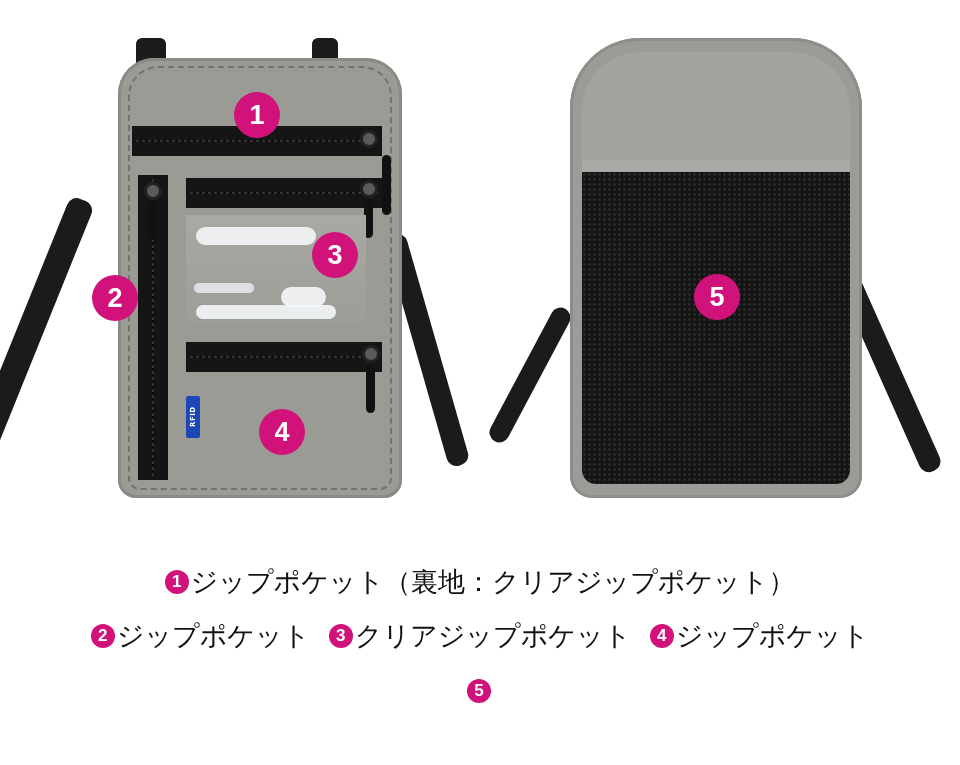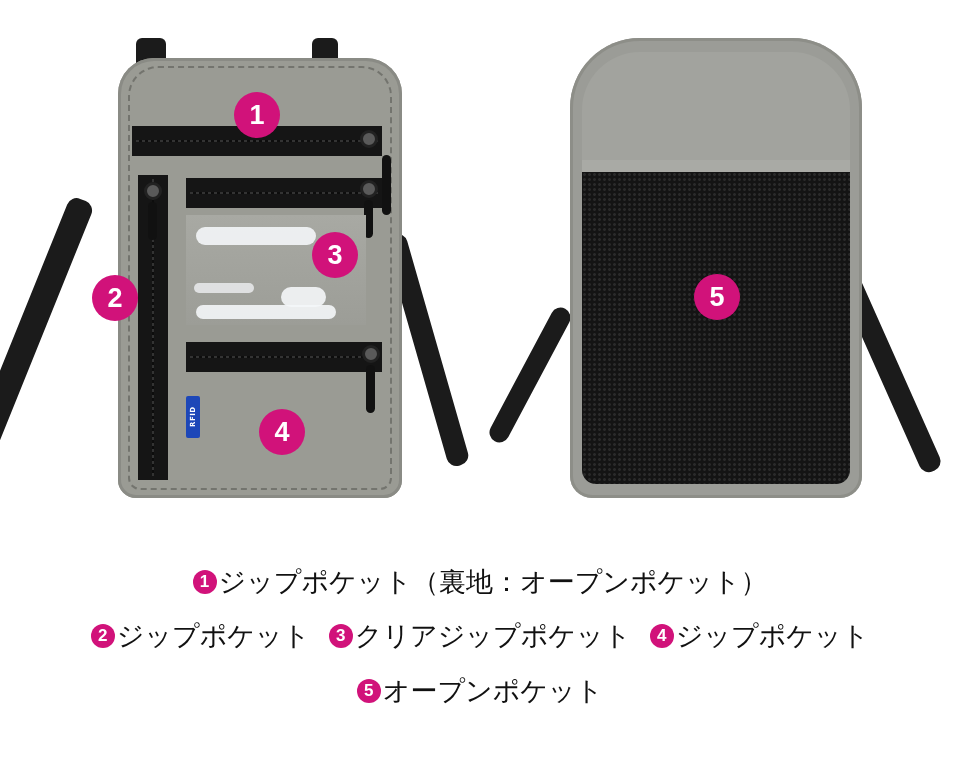--- a/index.html
+++ b/index.html
@@ -113,21 +113,21 @@
   <div class="abs back-flap"></div>
   <div class="abs back-band"></div>
   <div class="abs mesh"></div>
 
   <div class="badge" style="left:694px;top:274px;background:#d1127a;">5</div>
 </div>
 
 <div class="legend-line" style="top:561px;">
   <span class="legend-item">
     <span class="mini-badge" style="background:#d1127a;">1</span>
-    <span>ジップポケット（裏地：オープンポケット）</span>
+    <span>ジップポケット（裏地：クリアジップポケット）</span>
   </span>
 </div>
 
 <div class="legend-line" style="top:615px;">
   <span class="legend-item">
     <span class="mini-badge" style="background:#d1127a;">2</span>
     <span>ジップポケット</span>
   </span>
   <span class="legend-item">
     <span class="mini-badge" style="background:#d1127a;">3</span>
@@ -135,15 +135,14 @@
   </span>
   <span class="legend-item">
     <span class="mini-badge" style="background:#d1127a;">4</span>
     <span>ジップポケット</span>
   </span>
 </div>
 
 <div class="legend-line" style="top:670px;">
   <span class="legend-item">
     <span class="mini-badge" style="background:#d1127a;">5</span>
-    <span>オープンポケット</span>
   </span>
 </div>
 
 </body></html>

